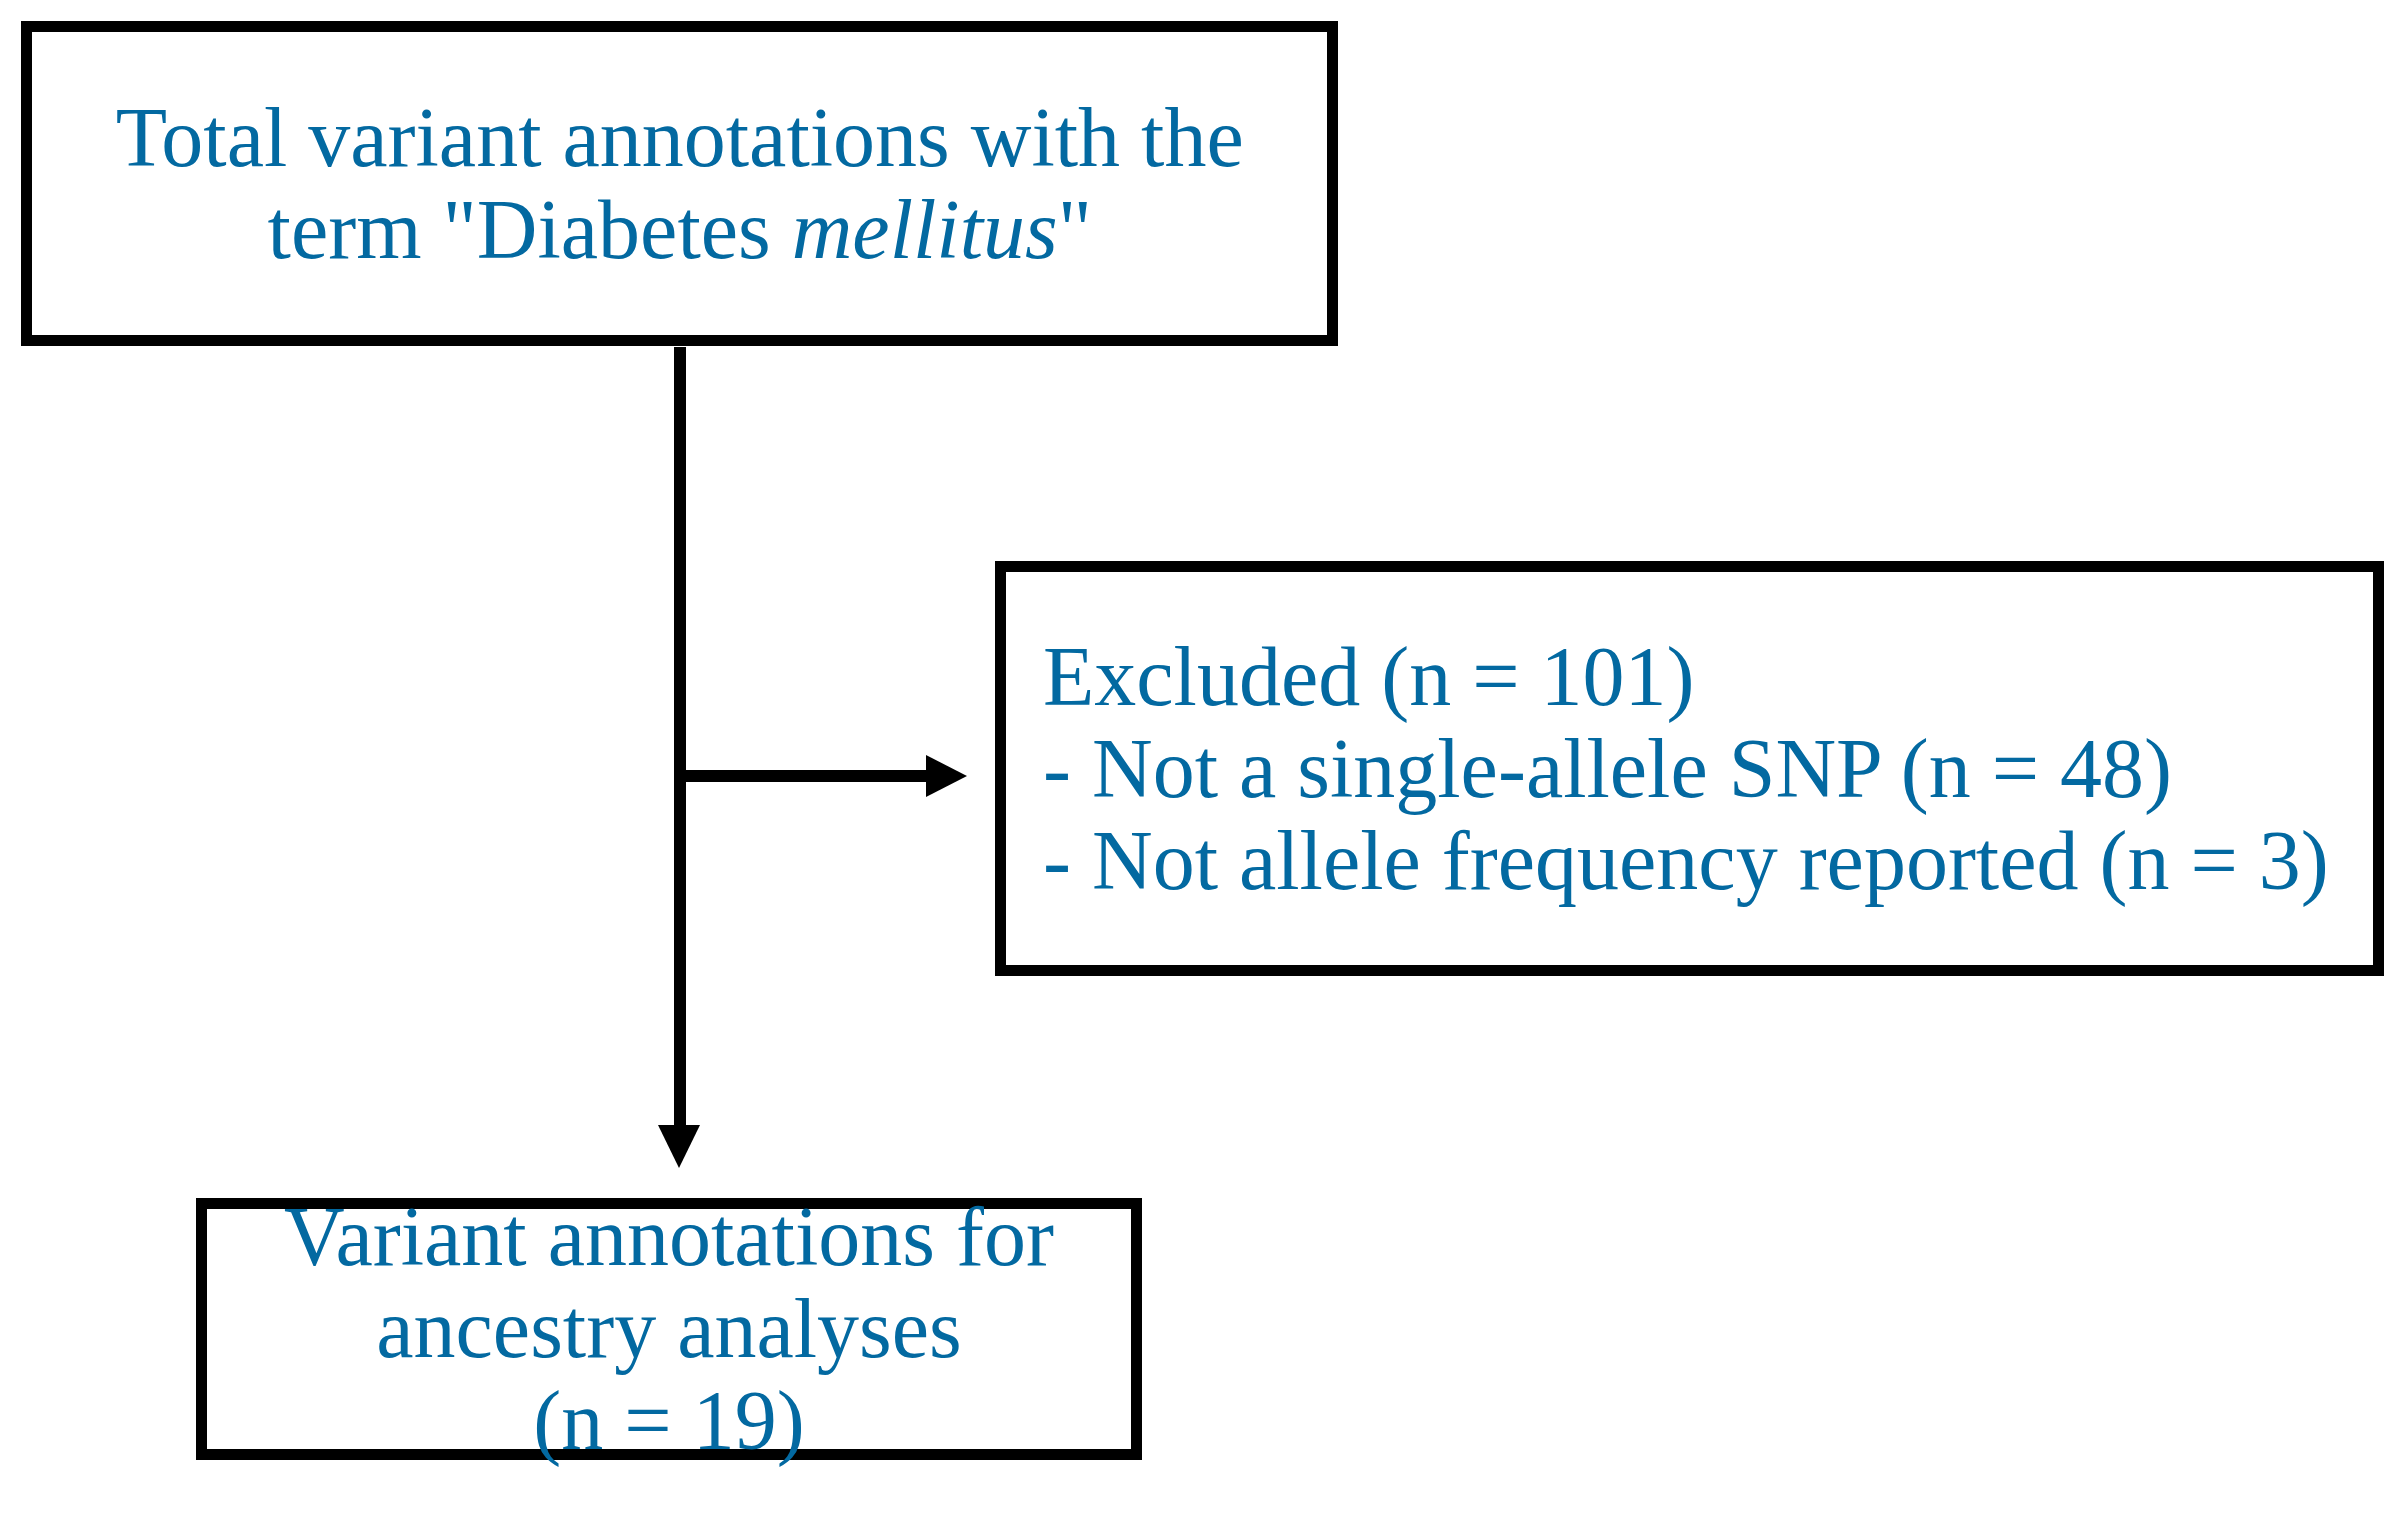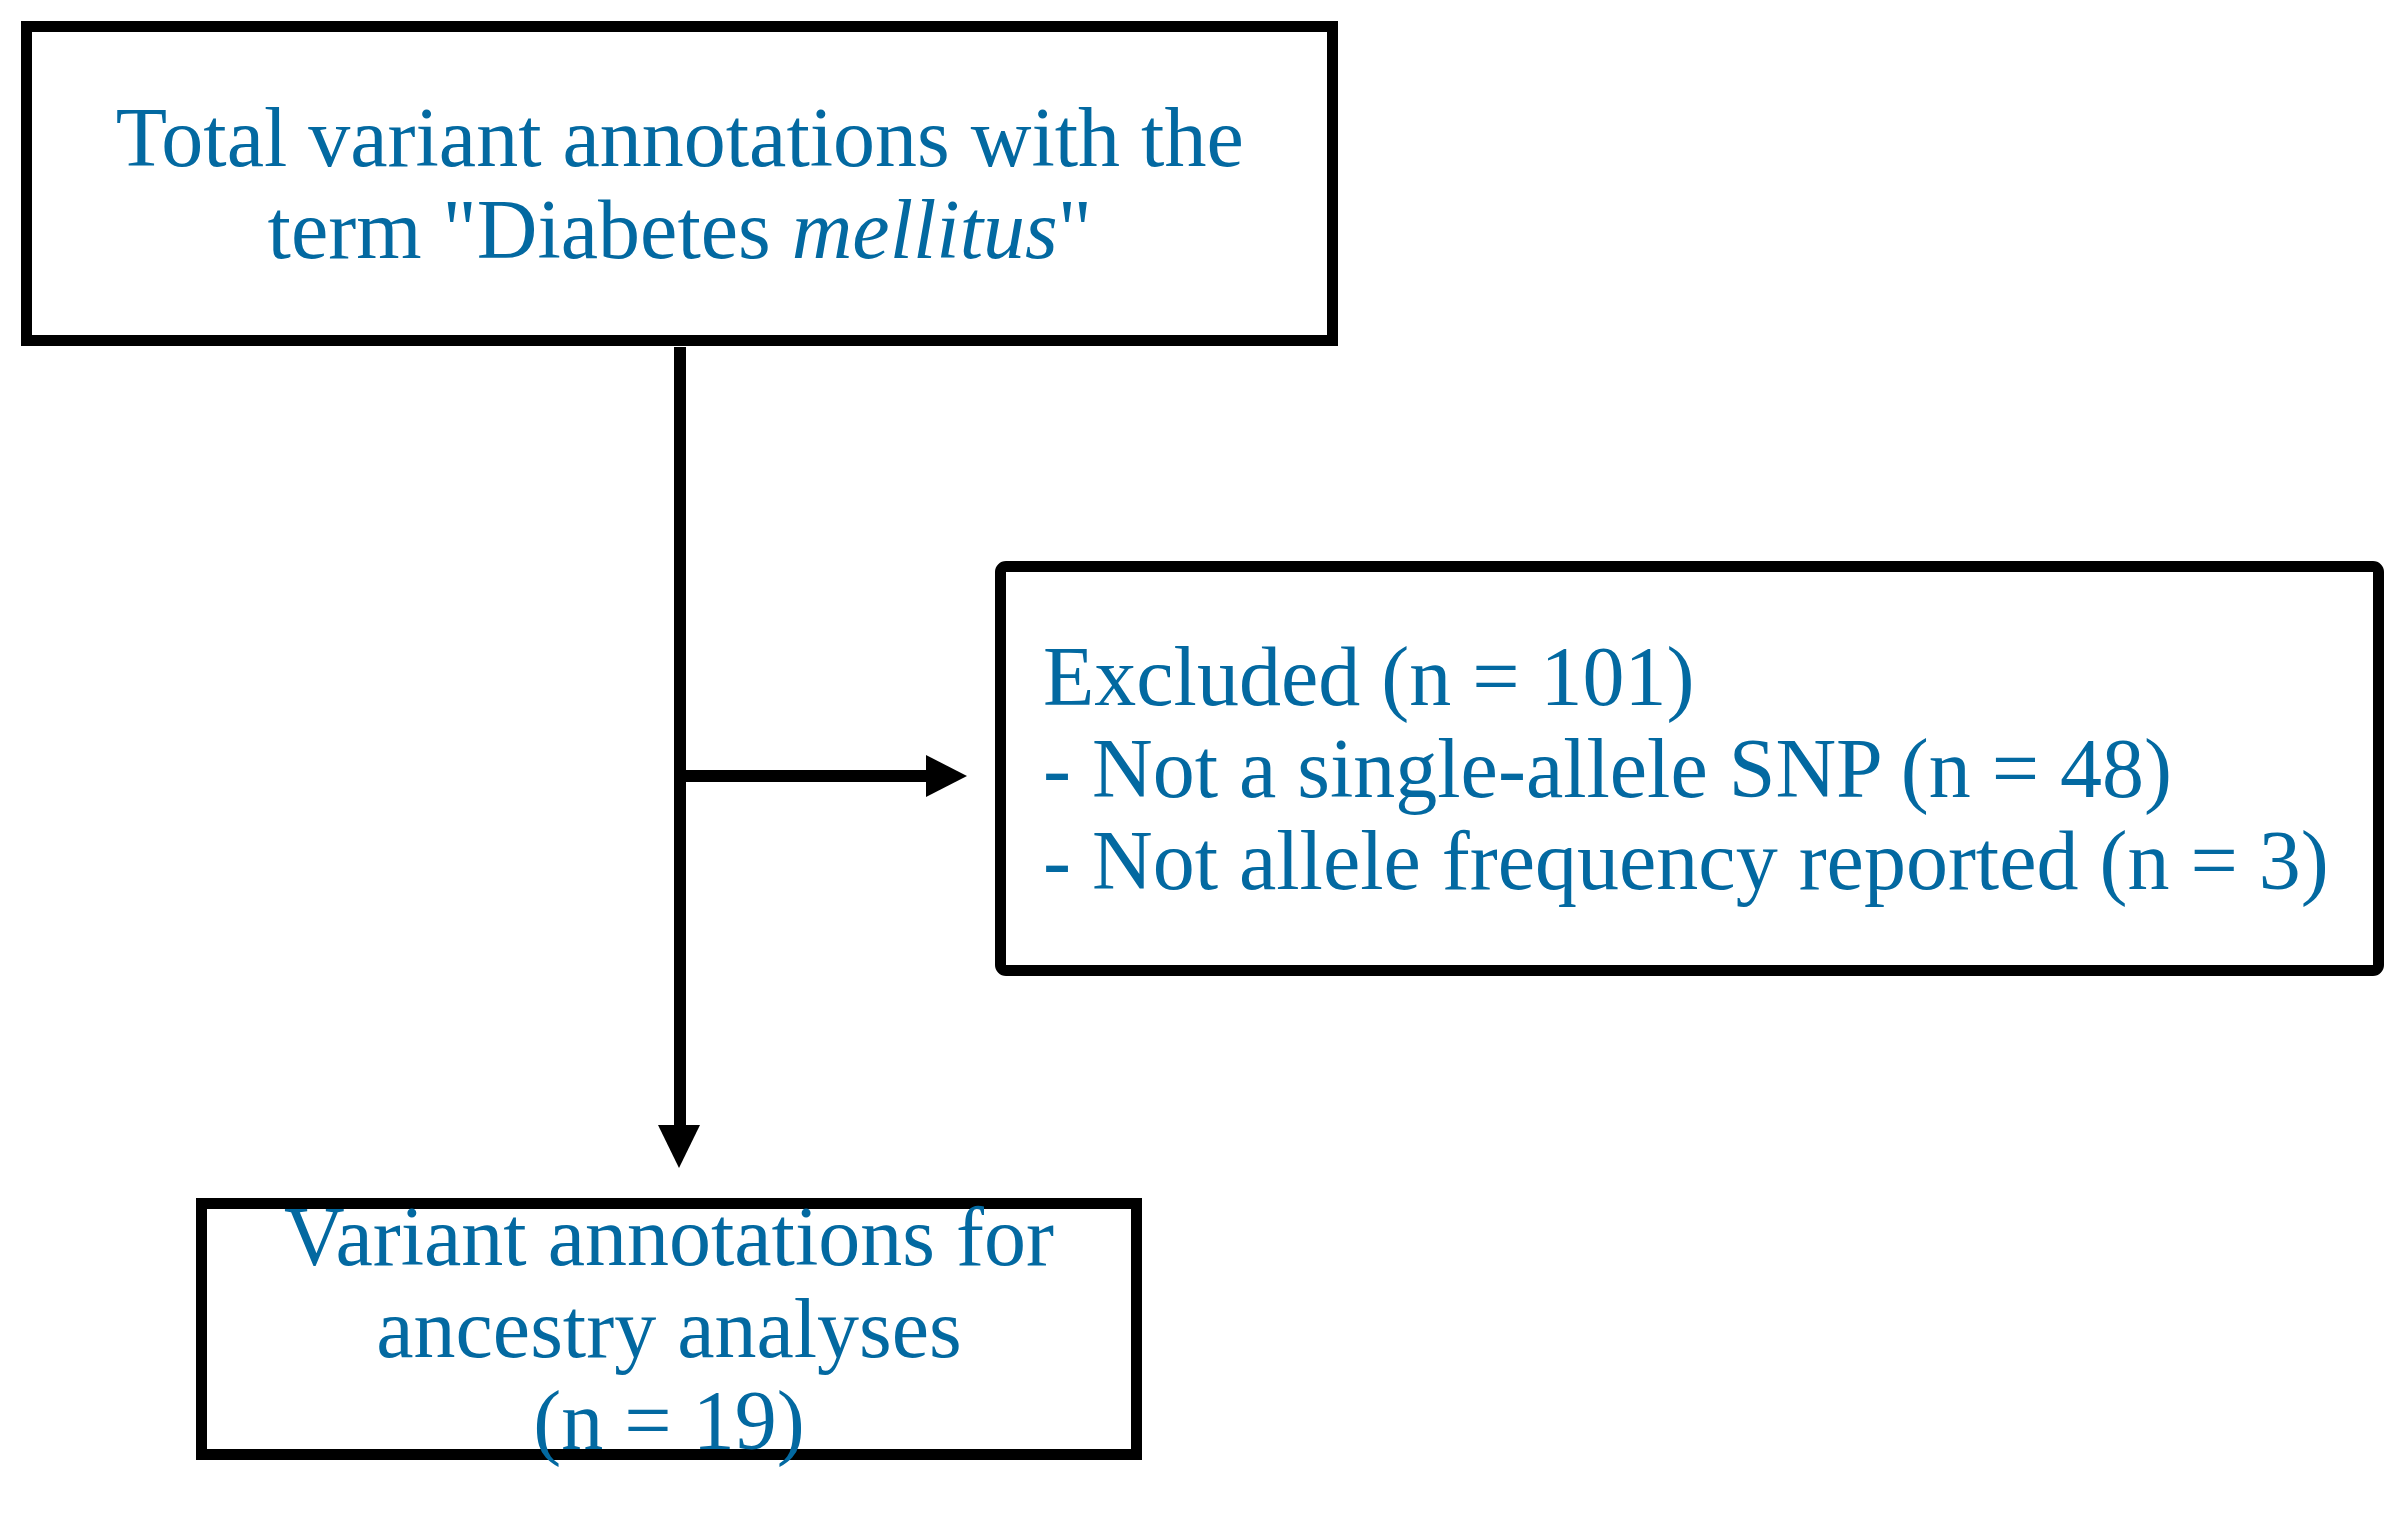--- a/index.html
+++ b/index.html
@@ -40,21 +40,20 @@
     top: 21.3px;
     width: 1317px;
     height: 325px;
   }
   
   #box-excluded {
     left: 995px;
     top: 561px;
     width: 1389px;
     height: 415px;
-    border-radius: 11px;
   }
   
   #box-final {
     left: 196px;
     top: 1198px;
     width: 946px;
     height: 262px;
   }
 
   .italic-term { font-style: italic; }

